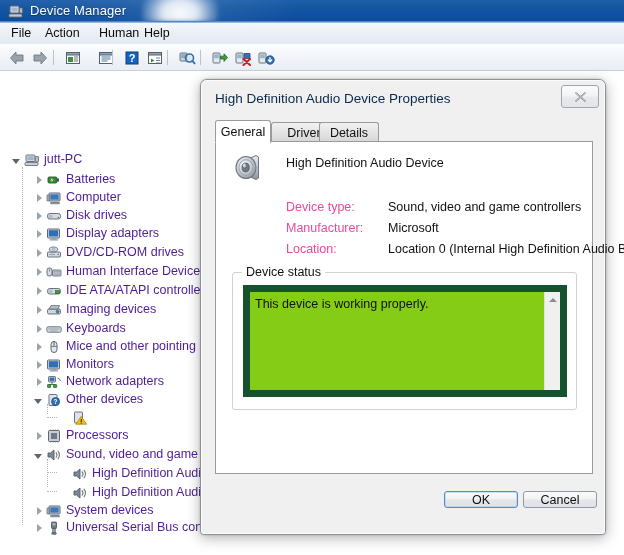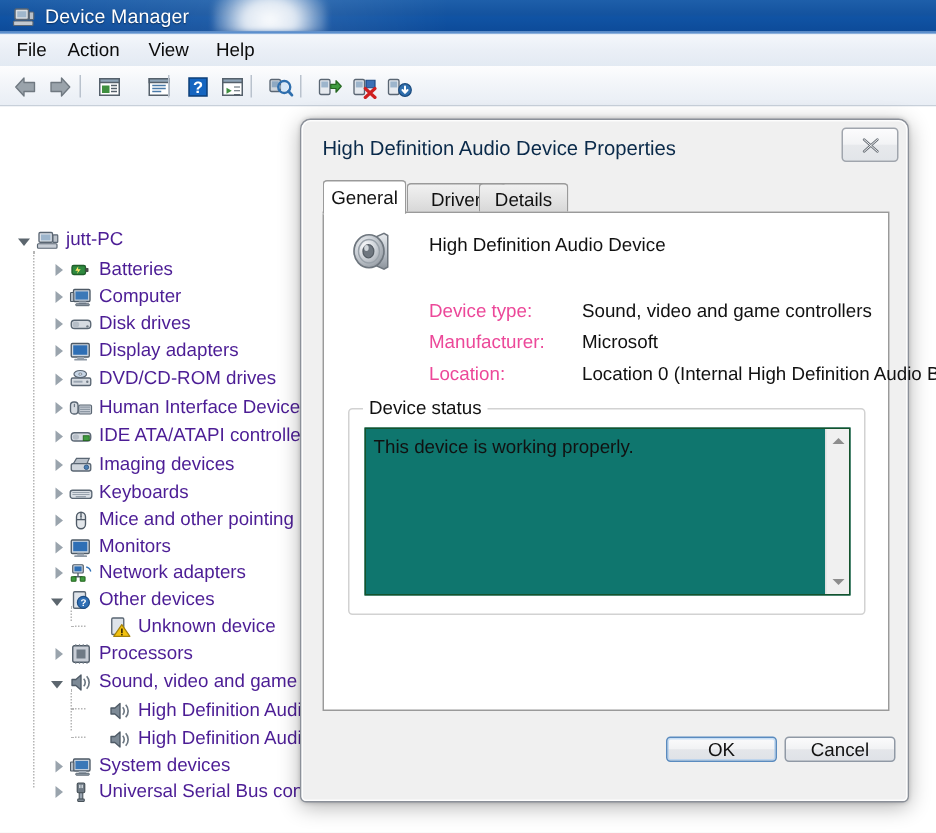--- a/index.html
+++ b/index.html
@@ -288,22 +288,22 @@
     left: 9px; top: -8px;
     background: #ffffff;
     padding: 0 4px;
     font-size: 12.5px;
     color: #111;
   }
   .statusbox {
     position: absolute;
     left: 10px; top: 12px;
     width: 324px; height: 112px;
-    border: 1px solid #14532d;
-    background: #0f766e;
+    border: 7px solid #14532d;
+    background: #84cc16;
     box-sizing: border-box;
     overflow: hidden;
   }
   .status-text {
     position: absolute;
     left: 5px; top: 4px;
     font-size: 12.5px;
     color: #111;
     line-height: 16px;
   }
@@ -370,21 +370,21 @@
       <rect x="1" y="11" width="13" height="3" rx="0.7" fill="#c3c9d0" stroke="#5a6673" stroke-width="0.8"></rect>
       <rect x="11.5" y="5" width="3" height="5" rx="0.6" fill="#b9c0c8" stroke="#5a6673" stroke-width="0.8"></rect>
     </svg>
     <div class="title-text">Device Manager</div>
   </div>
   <div class="titlebar-underline"></div>
 
   <div class="menubar">
     <div class="menu-item" style="left:6px">File</div>
     <div class="menu-item" style="left:40px">Action</div>
-    <div class="menu-item" style="left:94px">View</div>
+    <div class="menu-item" style="left:94px">Human</div>
     <div class="menu-item" style="left:139px">Help</div>
   </div>
 
   <div class="toolbar">
 
     <div class="tb" style="left:6px">
       <svg width="18" height="16" viewBox="0 0 18 16">
         <path d="M8 2 L2.5 8 L8 14 L8 11 L15 11 L15 5 L8 5 Z" fill="#9aa3ab" stroke="#6f7880" stroke-width="0.9" stroke-linejoin="round"></path>
       </svg>
     </div>
@@ -664,21 +664,20 @@
     <div class="dotline-h" style="left:47px; top:346px; width:10px;"></div>
 
     <div class="tree-row" style="left:56px; top:337px;">
       <span class="tw-spacer"></span>
       <svg class="tw-icon" viewBox="0 0 16 16">
         <rect x="2.5" y="2" width="8" height="11" rx="0.8" fill="#dfe4ea" stroke="#5a6673" stroke-width="0.9"></rect>
         <path d="M9.2 6.4 L14.6 14.2 L3.8 14.2 Z" fill="#f2c10f" stroke="#a4820b" stroke-width="0.8" stroke-linejoin="round"></path>
         <rect x="8.7" y="9" width="1.1" height="3" fill="#3a2d00"></rect>
         <rect x="8.7" y="12.5" width="1.1" height="1.1" fill="#3a2d00"></rect>
       </svg>
-      <span class="tree-label">Unknown device</span>
     </div>
 
     <div class="tree-row" style="left:30px; top:355px;">
       <span class="tw-arrow">
           <span class="arrow-collapsed"></span>
         </span>
       <svg class="tw-icon" viewBox="0 0 16 16">
         <rect x="2.5" y="2.5" width="11" height="11" rx="1" fill="#c9ced6" stroke="#4e5a66" stroke-width="0.9"></rect>
         <rect x="5" y="5" width="6" height="6" fill="#6f7a85"></rect>
         <path d="M4.5 1.5 v1.2 M7 1.5 v1.2 M9.5 1.5 v1.2 M12 1.5 v1.2 M4.5 13.3 v1.2 M7 13.3 v1.2 M9.5 13.3 v1.2 M12 13.3 v1.2" stroke="#6f7a85" stroke-width="0.8"></path>

